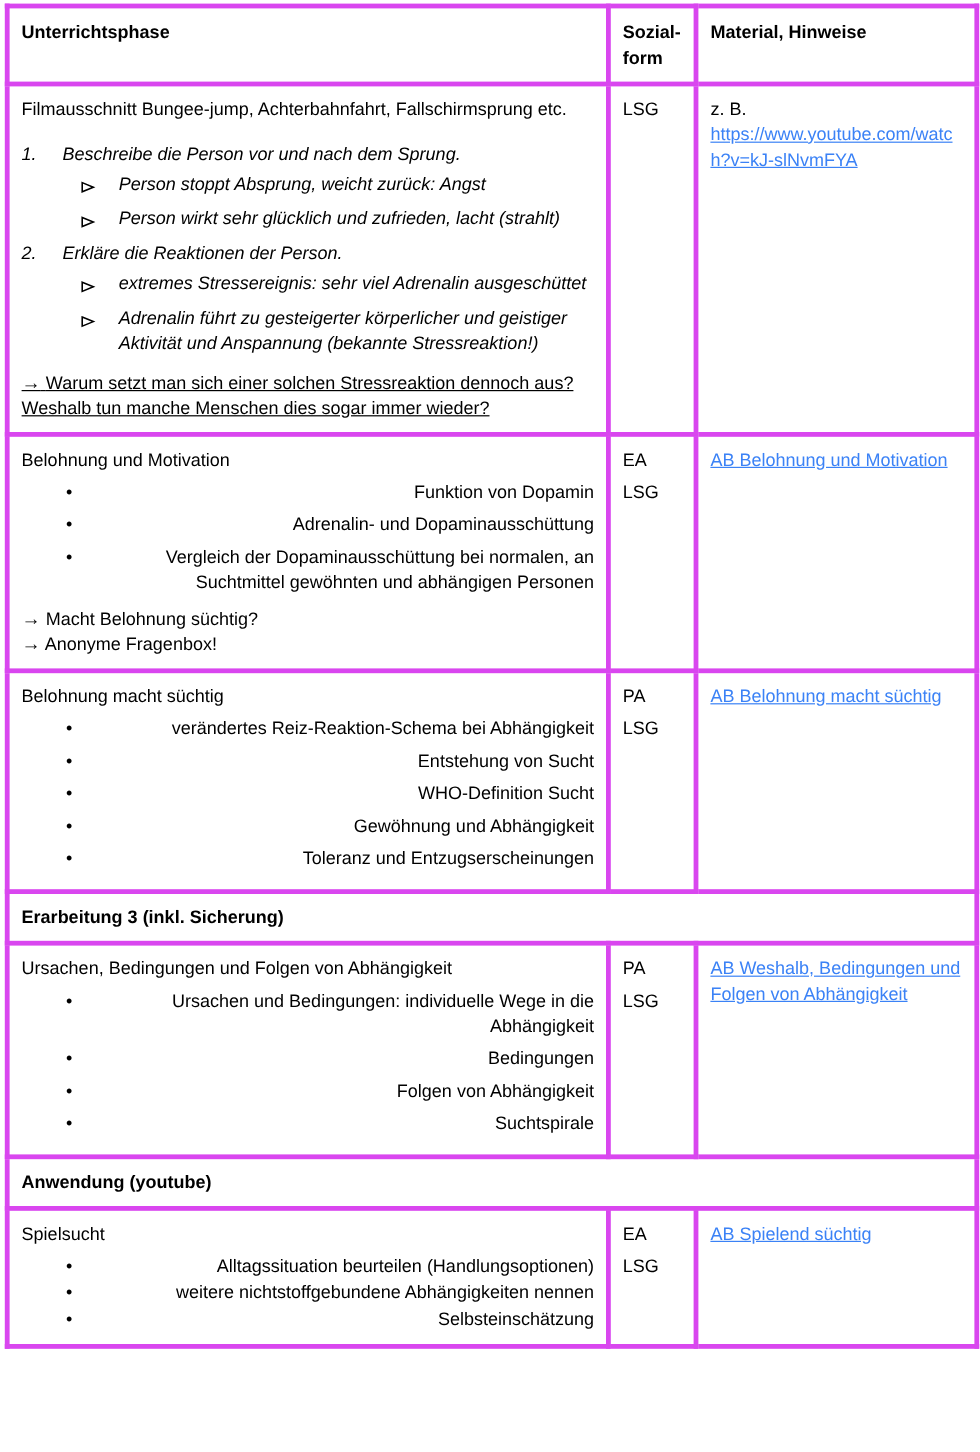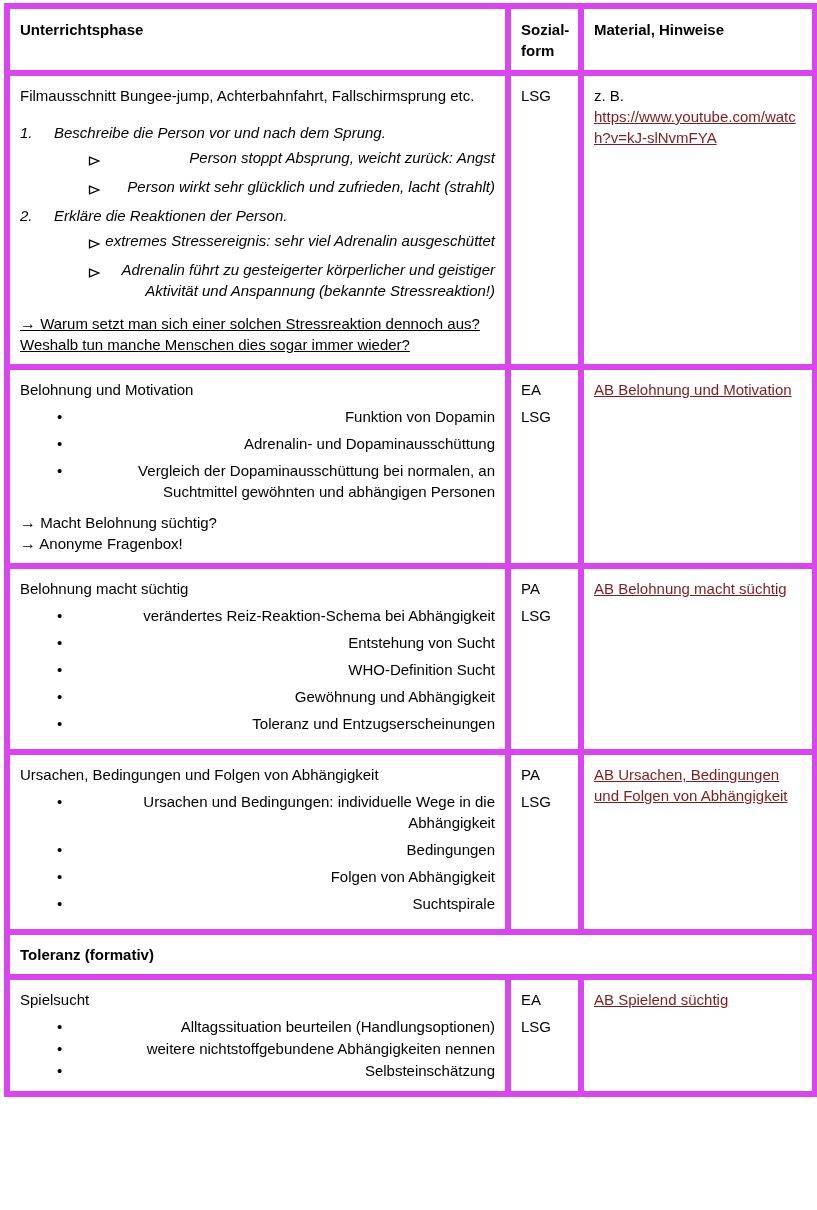--- a/index.html
+++ b/index.html
@@ -7,21 +7,21 @@
     width:817px;height:1210px;
     font-family:"Liberation Sans","DejaVu Sans",sans-serif;
     font-size:15px;line-height:21px;color:#000;
     -webkit-font-smoothing:antialiased;
   }
   table.plan{
     border-collapse:collapse;table-layout:fixed;
     width:808px;margin:3px 0 0 4px;
   }
   td{
-    border:6px solid #d946ef;
+    border:4px solid #d946ef;
     vertical-align:top;
     padding:9px 10px;
     box-sizing:border-box;
     overflow:hidden;
   }
   tr.r-header td{height:63px;font-weight:700;padding-top:10px;}
   tr.r-section td{height:38px;font-weight:400;padding-top:9px;}
   tr.r-section .sec-bold{font-weight:700;}
   tr.r-c1 td{height:276px;}
   tr.r-c2 td{height:172px;}
@@ -29,40 +29,40 @@
   tr.r-c4 td{height:166px;}
   tr.r-c5 td{height:108px;}
 
   .para{margin:0 0 16px 0;}
   .cell-title{margin:0 0 6px 0;}
 
   
   .num-item{display:flex;font-style:italic;margin:0 0 4px 0;}
   .num-label{flex:none;width:34px;}
   .num-text{flex:1;}
-  .sub-item{display:flex;font-style:italic;margin:0 0 4px 49px;text-align:right;}
+  .sub-item{display:flex;font-style:italic;margin:0 0 4px 49px;}
   .sub-glyph{flex:none;width:32px;padding-top:4px;}
   .sub-text{flex:1;}
 
   
   .bullet-item{display:flex;margin:0 0 6px 37px;}
   .bullet-item.tight{margin-bottom:1px;}
   .b-glyph{flex:none;width:25px;}
   .b-text{flex:1;text-align:right;}
 
   .arrow-para{margin:10px 0 0 0;}
   .arrow-para.stacked{margin:0;}
   .arrow-para.first-arrow{margin-top:12px;text-decoration:underline;}
   .arrow-glyph{font-size:16px;}
 
   .sozial-line{margin:0 0 6px 0;}
 
   .mat-prefix{margin:0 0 0 0;}
   a.doclink{
-    color:#7f1d1d;
+    color:#3b82f6;
     text-decoration:underline;
     cursor:pointer;
     word-break:break-all;
   }
   a.doclink.nobreak{word-break:normal;}
 </style>
 </head>
 <body>
 
 <table class="plan">
@@ -200,53 +200,58 @@
     </td>
     <td>
       <div class="sozial-line">PA</div>
       <div class="sozial-line">LSG</div>
     </td>
     <td>
       <a class="doclink nobreak">AB Belohnung macht süchtig</a>
     </td>
   </tr>
 
-
-  <tr class="r-c4">
-    <td>
-      <div class="cell-title">Ursachen, Bedingungen und Folgen von Abhängigkeit</div>
-      <div class="bullet-item">
-        <span class="b-glyph">•</span>
-        <span class="b-text">Ursachen und Bedingungen: individuelle Wege in die Abhängigkeit</span>
-      </div>
-      <div class="bullet-item">
-        <span class="b-glyph">•</span>
-        <span class="b-text">Bedingungen</span>
-      </div>
-      <div class="bullet-item">
-        <span class="b-glyph">•</span>
-        <span class="b-text">Folgen von Abhängigkeit</span>
-      </div>
-      <div class="bullet-item">
-        <span class="b-glyph">•</span>
-        <span class="b-text">Suchtspirale</span>
-      </div>
-    </td>
-    <td>
-      <div class="sozial-line">PA</div>
-      <div class="sozial-line">LSG</div>
-    </td>
-    <td>
-      <a class="doclink nobreak">AB Ursachen, Bedingungen und Folgen von Abhängigkeit</a>
-    </td>
-  </tr>
-
   <tr class="r-section">
     <td colspan="3">
-      <span class="sec-bold">Toleranz (formativ)</span><span></span>
+      <span class="sec-bold">Erarbeitung 3 (inkl. Sicherung)</span><span></span>
+    </td>
+  </tr>
+
+  <tr class="r-c4">
+    <td>
+      <div class="cell-title">Ursachen, Bedingungen und Folgen von Abhängigkeit</div>
+      <div class="bullet-item">
+        <span class="b-glyph">•</span>
+        <span class="b-text">Ursachen und Bedingungen: individuelle Wege in die Abhängigkeit</span>
+      </div>
+      <div class="bullet-item">
+        <span class="b-glyph">•</span>
+        <span class="b-text">Bedingungen</span>
+      </div>
+      <div class="bullet-item">
+        <span class="b-glyph">•</span>
+        <span class="b-text">Folgen von Abhängigkeit</span>
+      </div>
+      <div class="bullet-item">
+        <span class="b-glyph">•</span>
+        <span class="b-text">Suchtspirale</span>
+      </div>
+    </td>
+    <td>
+      <div class="sozial-line">PA</div>
+      <div class="sozial-line">LSG</div>
+    </td>
+    <td>
+      <a class="doclink nobreak">AB Weshalb, Bedingungen und Folgen von Abhängigkeit</a>
+    </td>
+  </tr>
+
+  <tr class="r-section">
+    <td colspan="3">
+      <span class="sec-bold">Anwendung (youtube)</span><span></span>
     </td>
   </tr>
 
   <tr class="r-c5">
     <td>
       <div class="cell-title">Spielsucht</div>
       <div class="bullet-item tight">
         <span class="b-glyph">•</span>
         <span class="b-text">Alltagssituation beurteilen (Handlungsoptionen)</span>
       </div>

